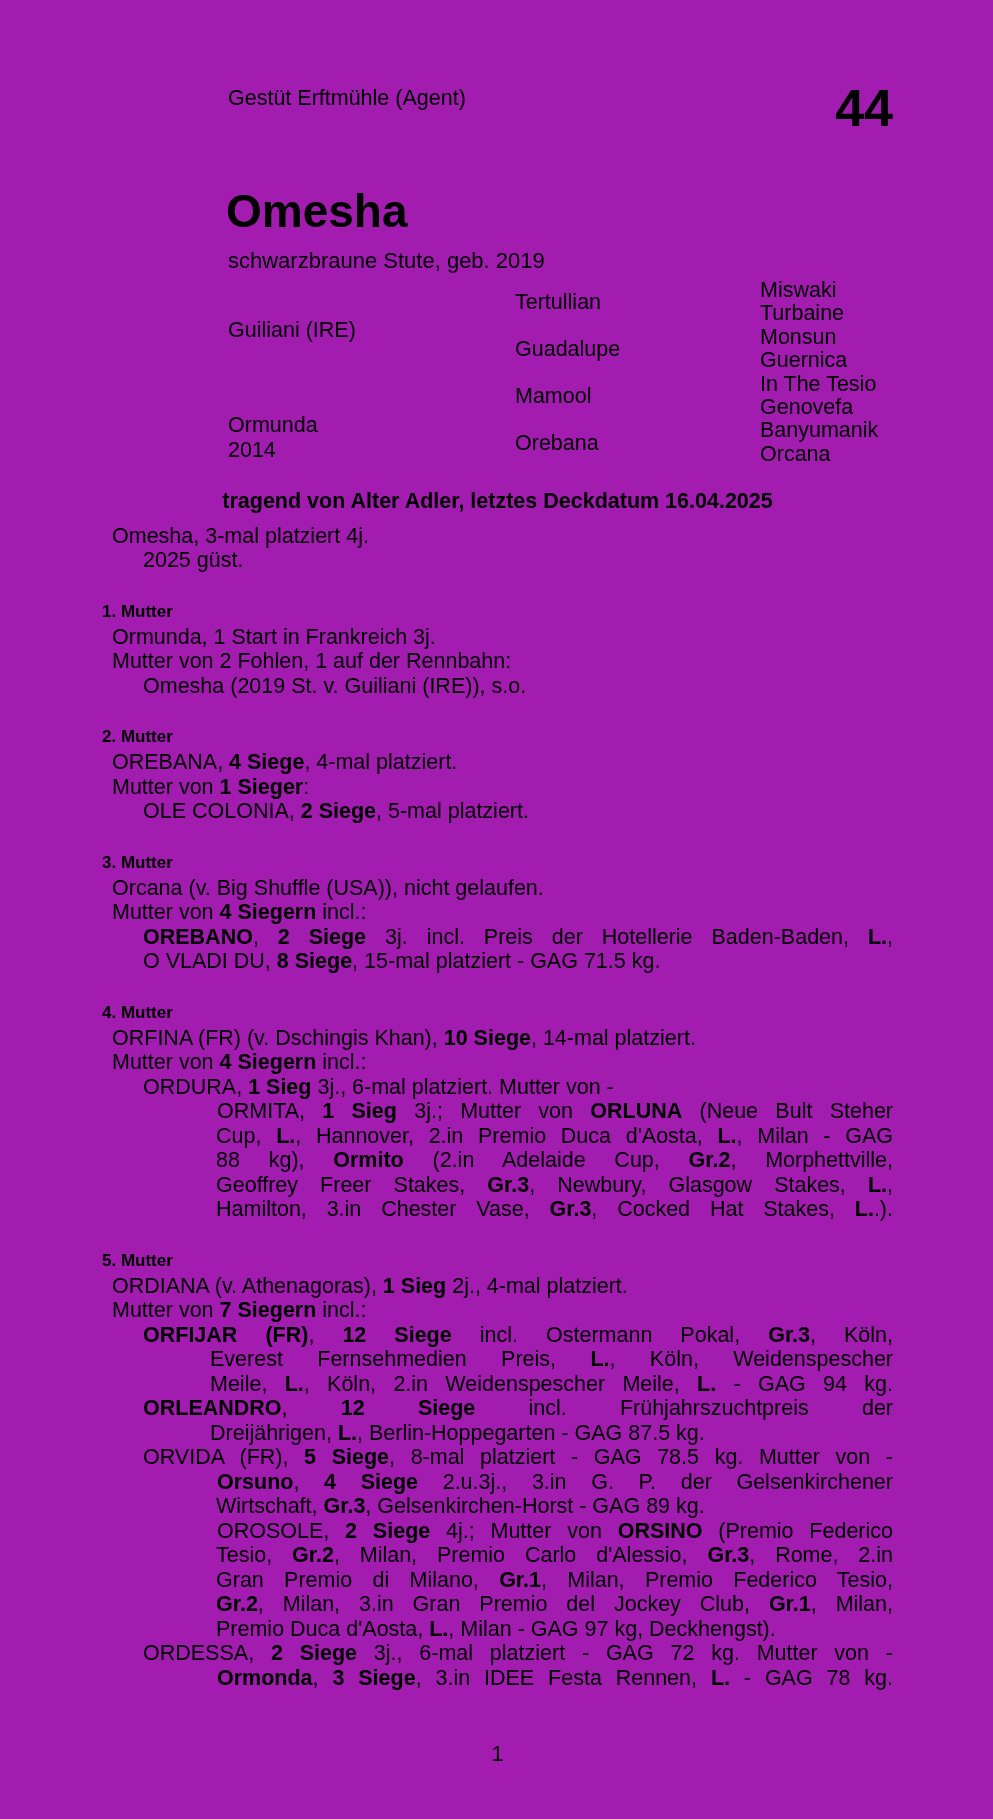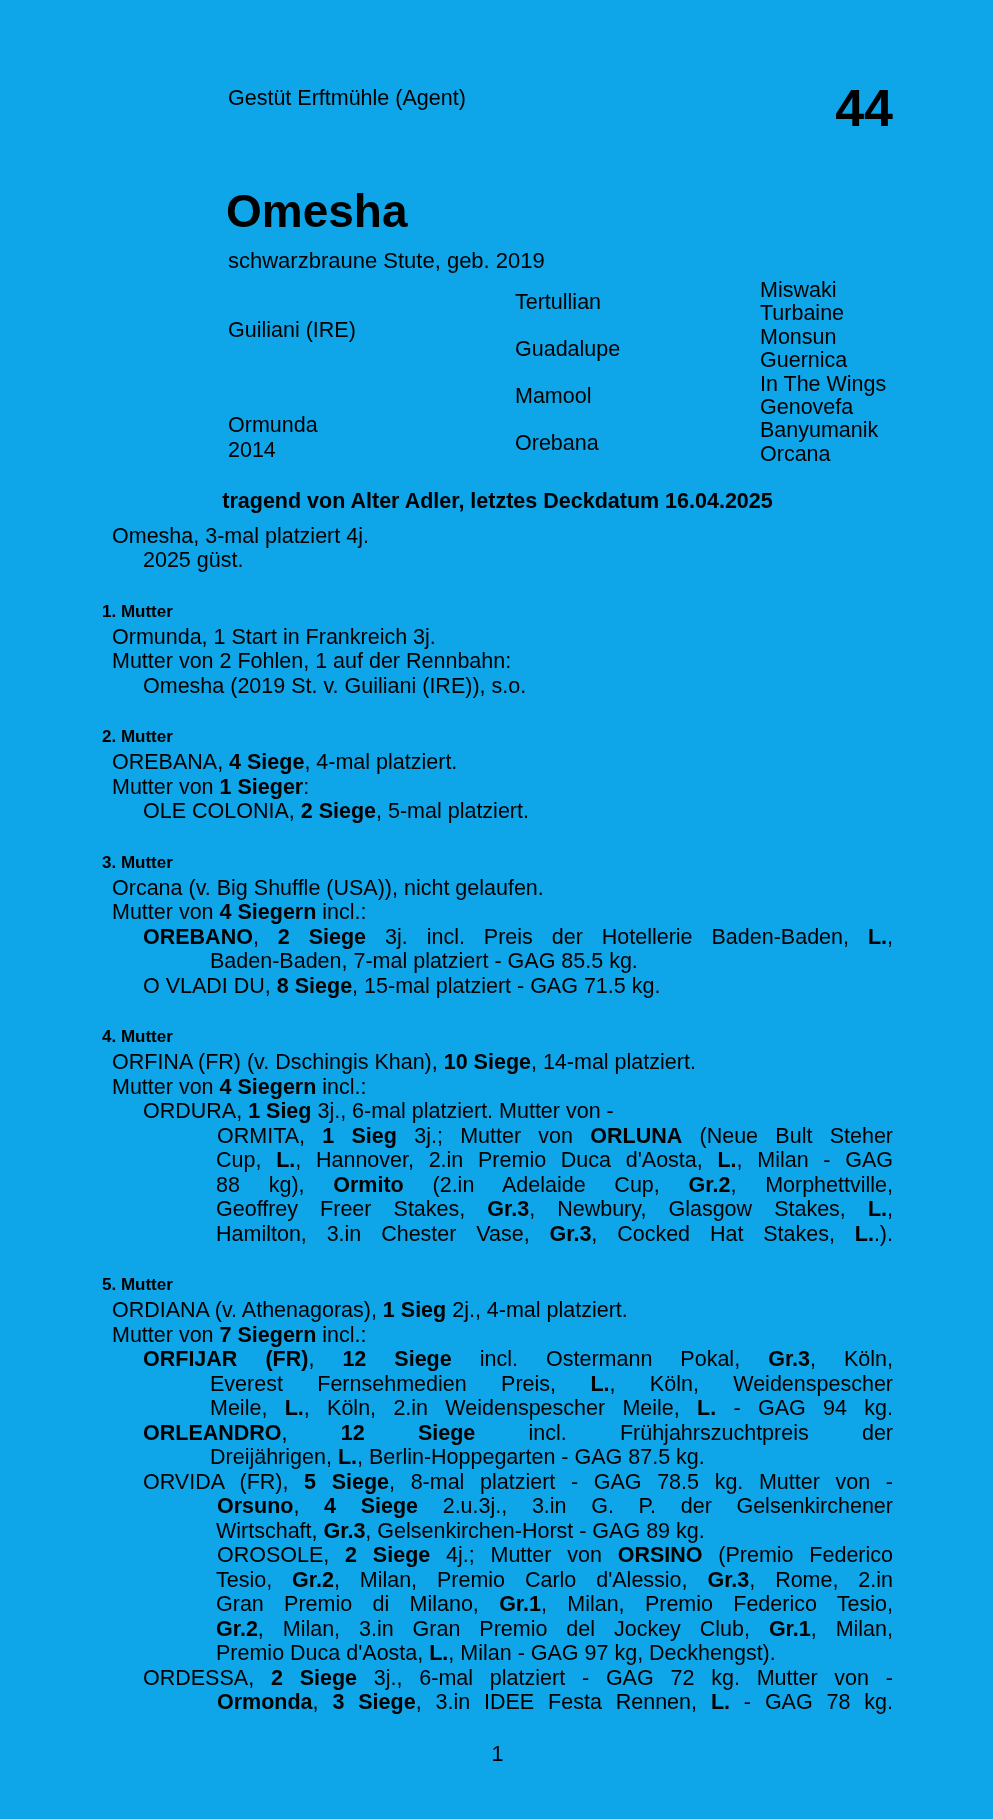--- a/index.html
+++ b/index.html
@@ -1,19 +1,19 @@
 <!DOCTYPE html>
 <html><head>
 <meta charset="utf-8">
 <style>
   html,body{margin:0;padding:0;background:#e8e8e8;}
   .page{
     position:relative;
     width:993px;height:1819px;
-    background:#0ea5e9;
+    background:#a21caf;
     font-family:"Liberation Sans","DejaVu Sans",sans-serif;
     color:#000;
     overflow:hidden;
   }
   .consignor{position:absolute;left:228px;top:86px;font-size:21.5px;}
   .lot-number{position:absolute;right:100px;top:82px;font-size:52px;font-weight:bold;line-height:1;}
   .horse-title{position:absolute;left:226px;top:188px;font-size:46px;font-weight:bold;line-height:1;}
   .horse-desc{position:absolute;left:228px;top:248px;font-size:22px;}
   .pedigree{position:absolute;left:0;top:276px;width:993px;height:195px;font-size:21.5px;}
   .pedigree .cell{position:absolute;white-space:nowrap;}
@@ -53,21 +53,21 @@
         <div class="cell" style="left: 515px; top: 14px;">Tertullian</div>
         <div class="cell" style="left: 515px; top: 61px;">Guadalupe</div>
         <div class="cell" style="left: 515px; top: 108px;">Mamool</div>
         <div class="cell" style="left: 515px; top: 155px;">Orebana</div>
       </div>
     <div id="ped-gen3">
         <div class="cell" style="left: 760px; top: 2px;">Miswaki</div>
         <div class="cell" style="left: 760px; top: 25.4px;">Turbaine</div>
         <div class="cell" style="left: 760px; top: 48.8px;">Monsun</div>
         <div class="cell" style="left: 760px; top: 72.2px;">Guernica</div>
-        <div class="cell" style="left: 760px; top: 95.6px;">In The Wings</div>
+        <div class="cell" style="left: 760px; top: 95.6px;">In The Tesio</div>
         <div class="cell" style="left: 760px; top: 119px;">Genovefa</div>
         <div class="cell" style="left: 760px; top: 142.4px;">Banyumanik</div>
         <div class="cell" style="left: 760px; top: 165.8px;">Orcana</div>
       </div>
   </div>
 
   <div class="main">
     <div class="covering">tragend von Alter Adler, letztes Deckdatum 16.04.2025</div>
     <div class="race-record" id="race-record">
         <div class="ln l0">Omesha, 3-mal platziert 4j.</div>
@@ -84,21 +84,20 @@
           <div class="sec-head">2. Mutter</div>
           <div class="ln l0">OREBANA, <b>4 Siege</b>, 4-mal platziert.</div>
           <div class="ln l0">Mutter von <b>1 Sieger</b>:</div>
           <div class="ln l1">OLE COLONIA, <b>2 Siege</b>, 5-mal platziert.</div>
         </div>
         <div class="sec">
           <div class="sec-head">3. Mutter</div>
           <div class="ln l0">Orcana (v. Big Shuffle (USA)), nicht gelaufen.</div>
           <div class="ln l0">Mutter von <b>4 Siegern</b> incl.:</div>
           <div class="ln l1 just"><b>OREBANO</b>, <b>2 Siege</b> 3j. incl. Preis der Hotellerie Baden-Baden, <b>L.</b>,</div>
-          <div class="ln l1c">Baden-Baden, 7-mal platziert - GAG 85.5 kg.</div>
           <div class="ln l1">O VLADI DU, <b>8 Siege</b>, 15-mal platziert - GAG 71.5 kg.</div>
         </div>
         <div class="sec">
           <div class="sec-head">4. Mutter</div>
           <div class="ln l0">ORFINA (FR) (v. Dschingis Khan), <b>10 Siege</b>, 14-mal platziert.</div>
           <div class="ln l0">Mutter von <b>4 Siegern</b> incl.:</div>
           <div class="ln l1">ORDURA, <b>1 Sieg</b> 3j., 6-mal platziert. Mutter von -</div>
           <div class="ln l2 just">ORMITA, <b>1 Sieg</b> 3j.; Mutter von <b>ORLUNA</b> (Neue Bult Steher</div>
           <div class="ln l2c just">Cup, <b>L.</b>, Hannover, 2.in Premio Duca d'Aosta, <b>L.</b>, Milan - GAG</div>
           <div class="ln l2c just">88 kg), <b>Ormito</b> (2.in Adelaide Cup, <b>Gr.2</b>, Morphettville,</div>

